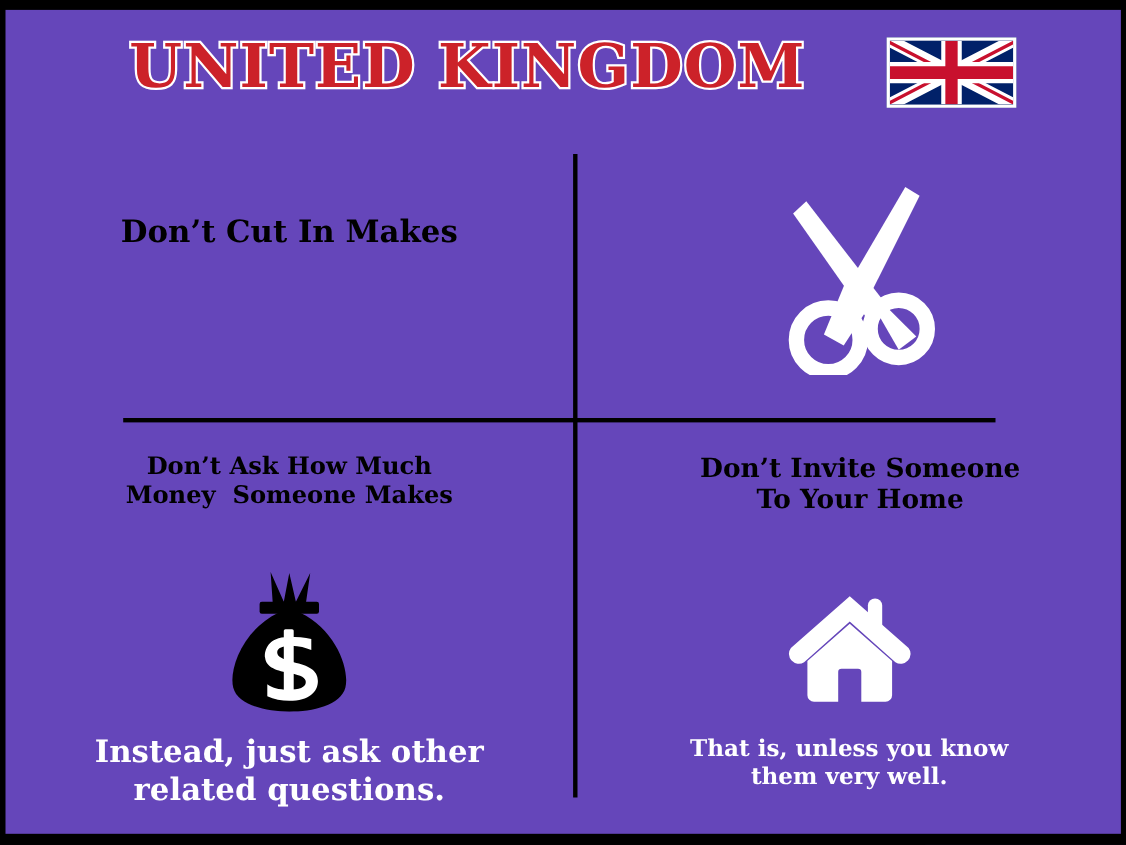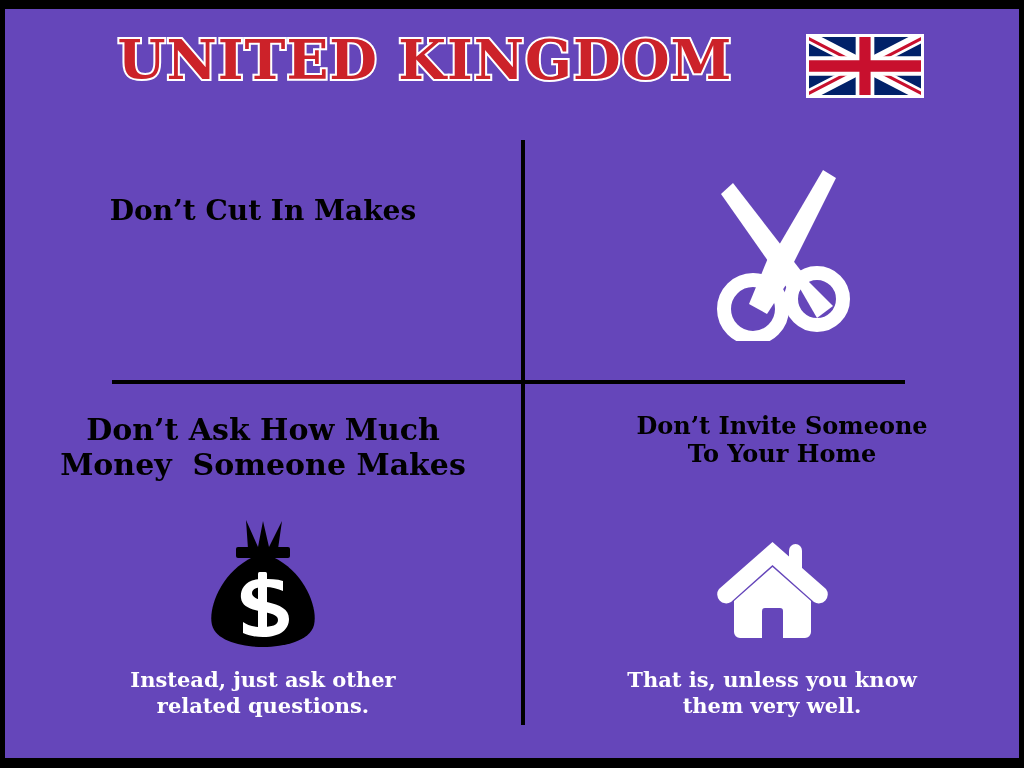--- a/index.html
+++ b/index.html
@@ -136,32 +136,32 @@
     position: absolute;
     left: 180px; top: 26px;
     width: 150px; height: 175px;
   }
   #scissors-wrap svg { display: block; width: 150px; height: 175px; }
 
   
   #bl-heading {
     position: absolute;
     left: 0; top: 28px; width: 516px;
-    font-size: 30px;
+    font-size: 22px;
   }
   #bl-icon {
     position: absolute;
     left: 203px; top: 133px;
     width: 110px; height: 130px;
   }
   #bl-icon svg { display: block; width: 110px; height: 130px; }
   #bl-sub {
     position: absolute;
     left: 58px; top: 283px; width: 400px;
-    font-size: 21px;
+    font-size: 28px;
   }
 
   
   #br-heading {
     position: absolute;
     left: 0; top: 28px; width: 494px;
     font-size: 24px;
     padding-left: 10px;
   }
   #br-icon {

